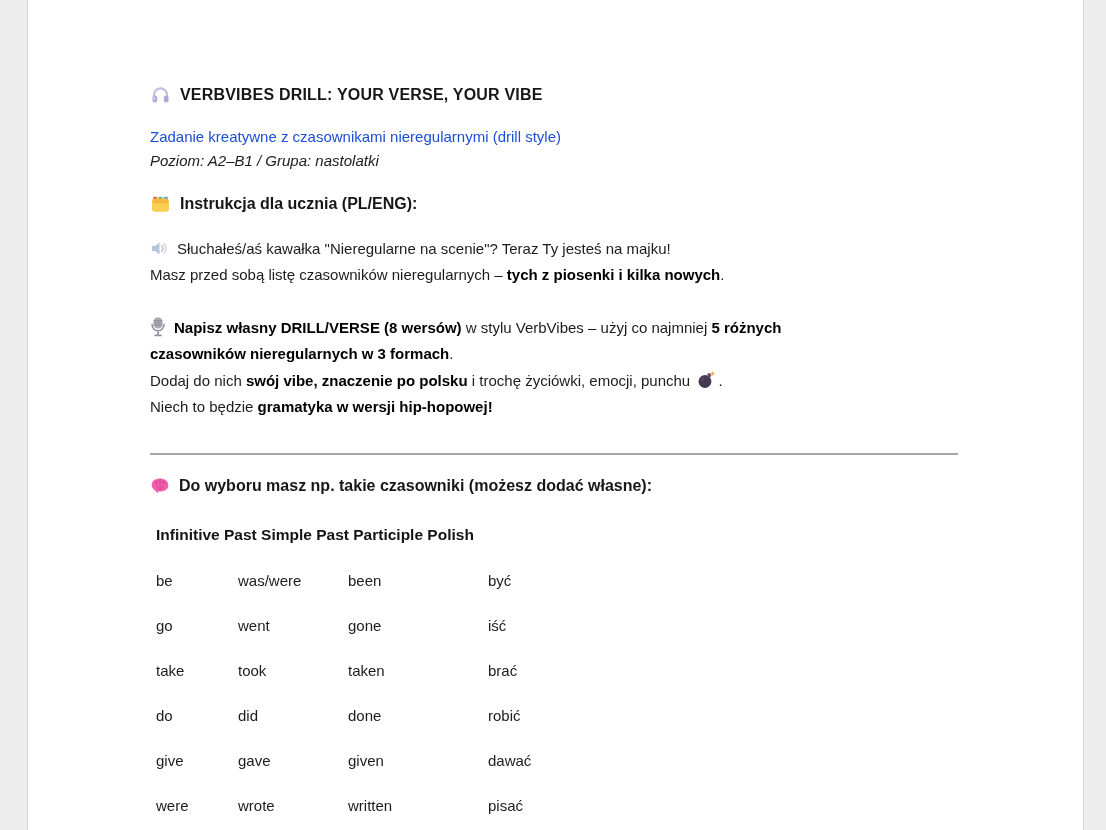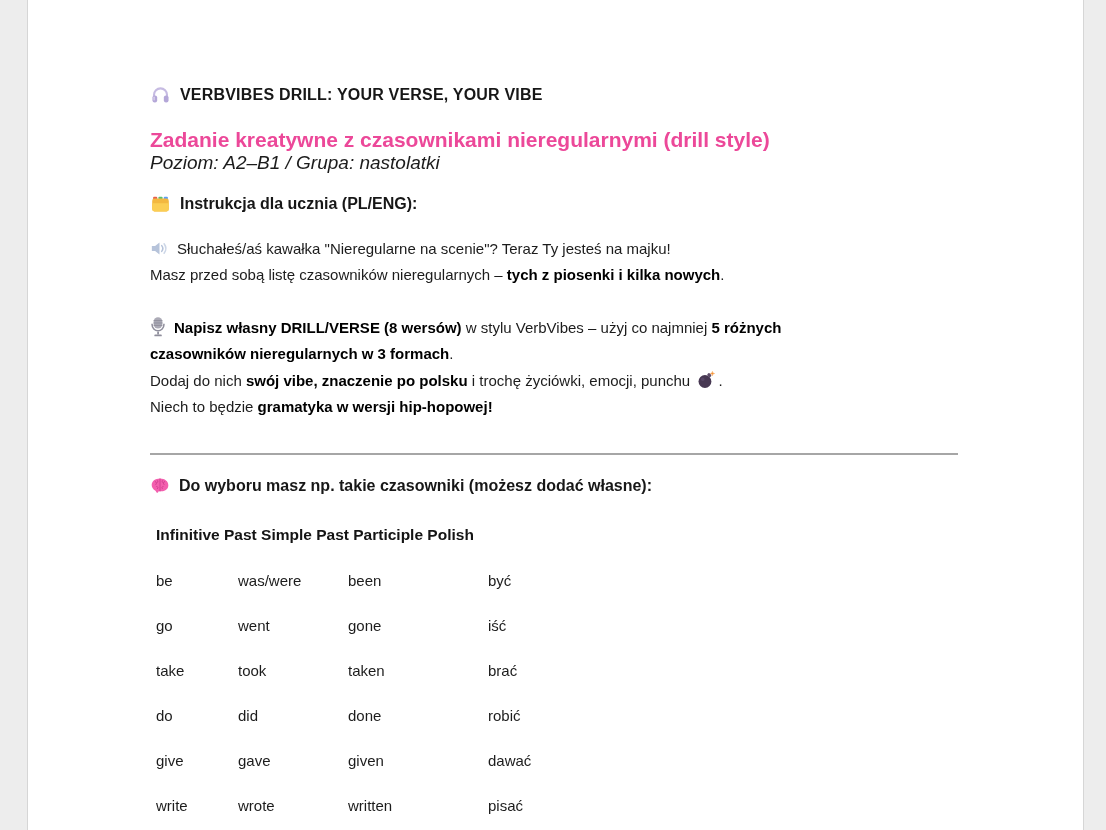--- a/index.html
+++ b/index.html
@@ -17,22 +17,22 @@
     border-right:1px solid #d6d6d6;
   }
   .content{position:absolute;top:0;bottom:0;left:122px;width:808px;}
   .abs{position:absolute;left:0;right:0;}
   .row{display:flex;align-items:center;}
   .icon{display:inline-flex;align-items:center;justify-content:center;flex:0 0 auto;}
   .icon svg{display:block;}
   .gap{margin-right:9px;}
   .title-text{font-size:16px;font-weight:700;color:#171717;letter-spacing:.2px;}
   .h2{font-size:16px;font-weight:700;color:#171717;}
-  .subtitle{font-size:21px;font-weight:700;color:#ec4899;}
-  .meta{font-size:19px;font-style:italic;color:#1c1c1c;}
+  .subtitle{font-size:15px;font-weight:400;color:#1d4ed8;}
+  .meta{font-size:15px;font-style:italic;color:#1c1c1c;}
   .para{font-size:15px;line-height:26px;}
   .line{white-space:nowrap;}
   .b{font-weight:700;color:#000000;}
   .inline-icon{display:inline-block;vertical-align:-3px;}
   .hr{height:2px;background:#a6a6a6;}
   .tbl-header{font-size:15.5px;font-weight:700;color:#141414;padding-left:6px;white-space:nowrap;}
   .tbl-row{
     display:grid;
     grid-template-columns:82px 110px 140px auto;
     padding-left:6px;
@@ -146,21 +146,21 @@
           <span class="cell">done</span>
           <span class="cell">robić</span>
         </div>
       <div class="tbl-row">
           <span class="cell">give</span>
           <span class="cell">gave</span>
           <span class="cell">given</span>
           <span class="cell">dawać</span>
         </div>
       <div class="tbl-row">
-          <span class="cell">write</span>
+          <span class="cell">were</span>
           <span class="cell">wrote</span>
           <span class="cell">written</span>
           <span class="cell">pisać</span>
         </div>
     </div>
 
   </div>
 </div>
 
 </body></html>

